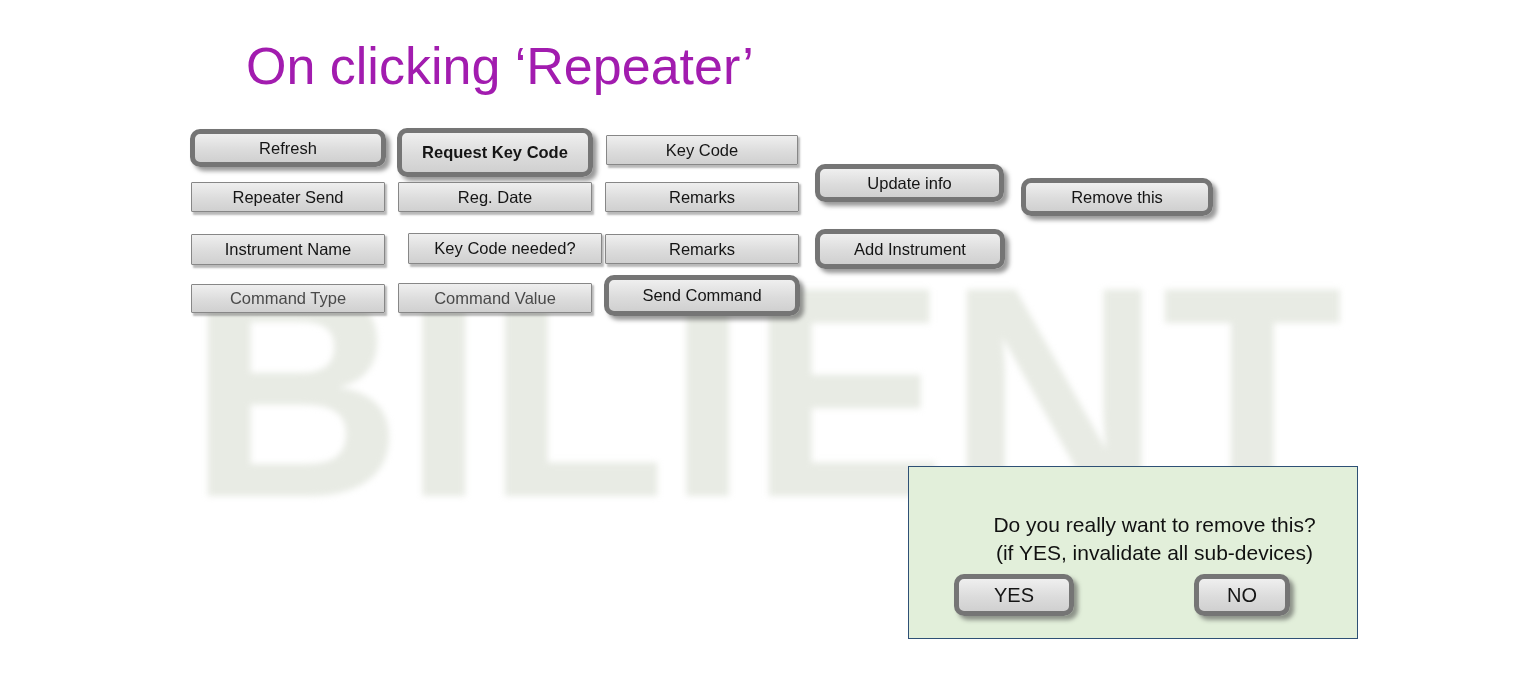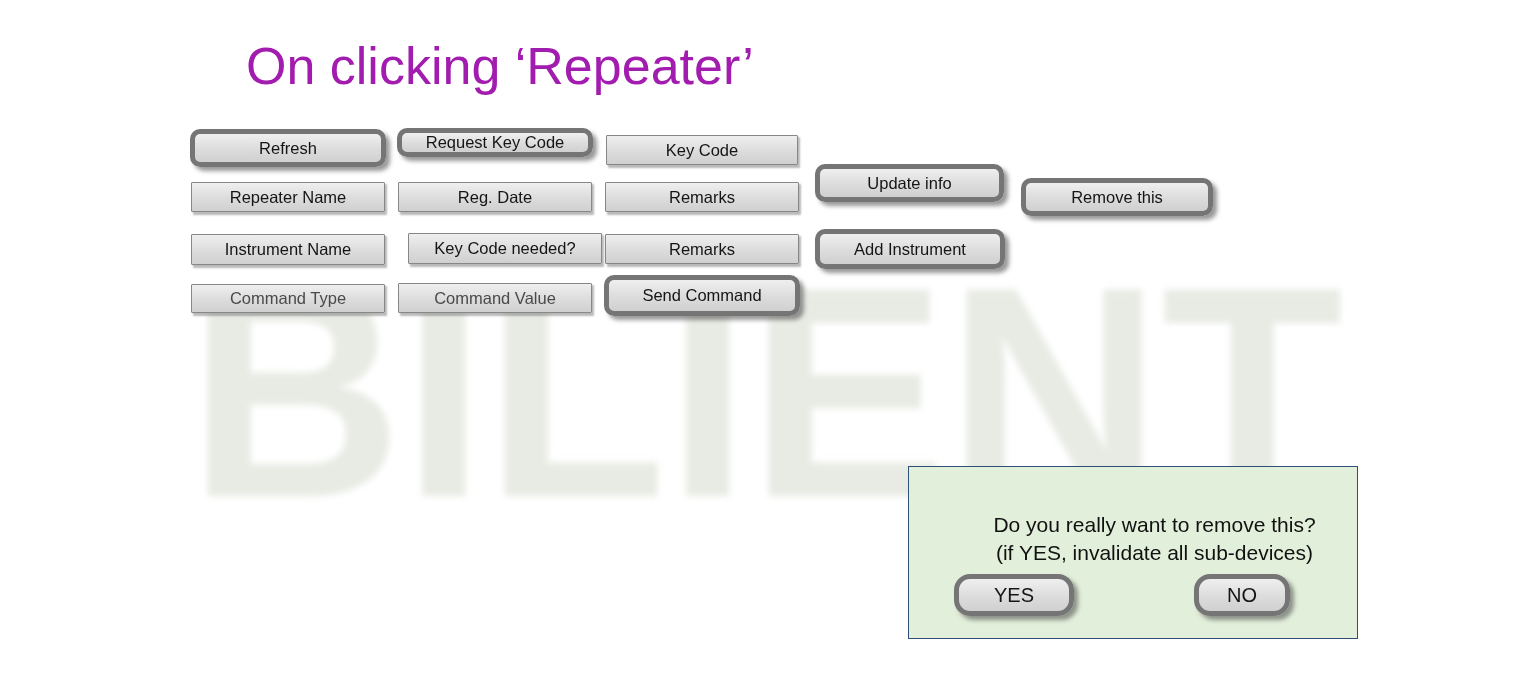--- a/index.html
+++ b/index.html
@@ -38,21 +38,21 @@
     border-radius:1px;
     box-shadow:2px 2.5px 2px rgba(100,100,100,0.45);
   }
   .btn.thick{
     border:5px solid #757575;
     border-radius:10px;
     box-shadow:4px 4px 4px rgba(70,70,70,0.55);
   }
   .btn.muted{color:#4a4a4a;}
   #b-refresh            {left:190px;top:129px;width:196px;height:38px;}
-  #b-request-key-code   {left:397px;top:128px;width:196px;height:29px;}
+  #b-request-key-code   {left:397px;top:128px;width:196px;height:49px;font-weight:bold;}
   #b-key-code           {left:606px;top:135px;width:192px;height:30px;}
   #b-repeater-name      {left:191px;top:182px;width:194px;height:30px;}
   #b-reg-date           {left:398px;top:182px;width:194px;height:30px;}
   #b-remarks-repeater   {left:605px;top:182px;width:194px;height:30px;}
   #b-update-info        {left:815px;top:164px;width:189px;height:38px;}
   #b-remove-this        {left:1021px;top:178px;width:192px;height:38px;}
   #b-instrument-name    {left:191px;top:234px;width:194px;height:31px;}
   #b-key-code-needed    {left:408px;top:233px;width:194px;height:31px;}
   #b-remarks-instrument {left:605px;top:234px;width:194px;height:30px;}
   #b-add-instrument     {left:815px;top:229px;width:190px;height:40px;}
@@ -72,41 +72,41 @@
     font-size:21px;color:#111;
     line-height:28px;
     margin-left:43px;
   }
   #dlg-yes{left:45px;top:107px;width:120px;height:42px;position:absolute;font-size:20px;}
   #dlg-no {left:285px;top:107px;width:96px;height:42px;position:absolute;font-size:20px;}
   .dlgbtn{
     display:flex;align-items:center;justify-content:center;
     box-sizing:border-box;
     background:linear-gradient(180deg,#efefef 0%,#dcdcdc 55%,#d0d0d0 100%);
-    border:5px solid #757575;border-radius:16px;
+    border:5px solid #757575;border-radius:10px;
     box-shadow:4px 4px 4px rgba(70,70,70,0.55);
     color:#151515;cursor:default;
   }
 </style>
 </head>
 <body>
 
 <div id="canvas">
 
   <svg id="watermark" width="1170" height="250" viewBox="0 0 1170 250">
     <text x="0" y="228" font-family="Liberation Sans, DejaVu Sans, sans-serif" font-size="300" font-weight="bold" fill="#e8ebe4" textLength="1155" lengthAdjust="spacingAndGlyphs">BILIENT</text>
   </svg>
 
   <div id="page-title">On clicking ‘Repeater’</div>
 
   <div class="btn thick" id="b-refresh">Refresh</div>
   <div class="btn thick" id="b-request-key-code">Request Key Code</div>
   <div class="btn thin" id="b-key-code">Key Code</div>
 
-  <div class="btn thin" id="b-repeater-name">Repeater Name</div>
+  <div class="btn thin" id="b-repeater-name">Repeater Send</div>
   <div class="btn thin" id="b-reg-date">Reg. Date</div>
   <div class="btn thin" id="b-remarks-repeater">Remarks</div>
   <div class="btn thick" id="b-update-info">Update info</div>
   <div class="btn thick" id="b-remove-this">Remove this</div>
 
   <div class="btn thin" id="b-instrument-name">Instrument Name</div>
   <div class="btn thin" id="b-key-code-needed">Key Code needed?</div>
   <div class="btn thin" id="b-remarks-instrument">Remarks</div>
   <div class="btn thick" id="b-add-instrument">Add Instrument</div>
 

